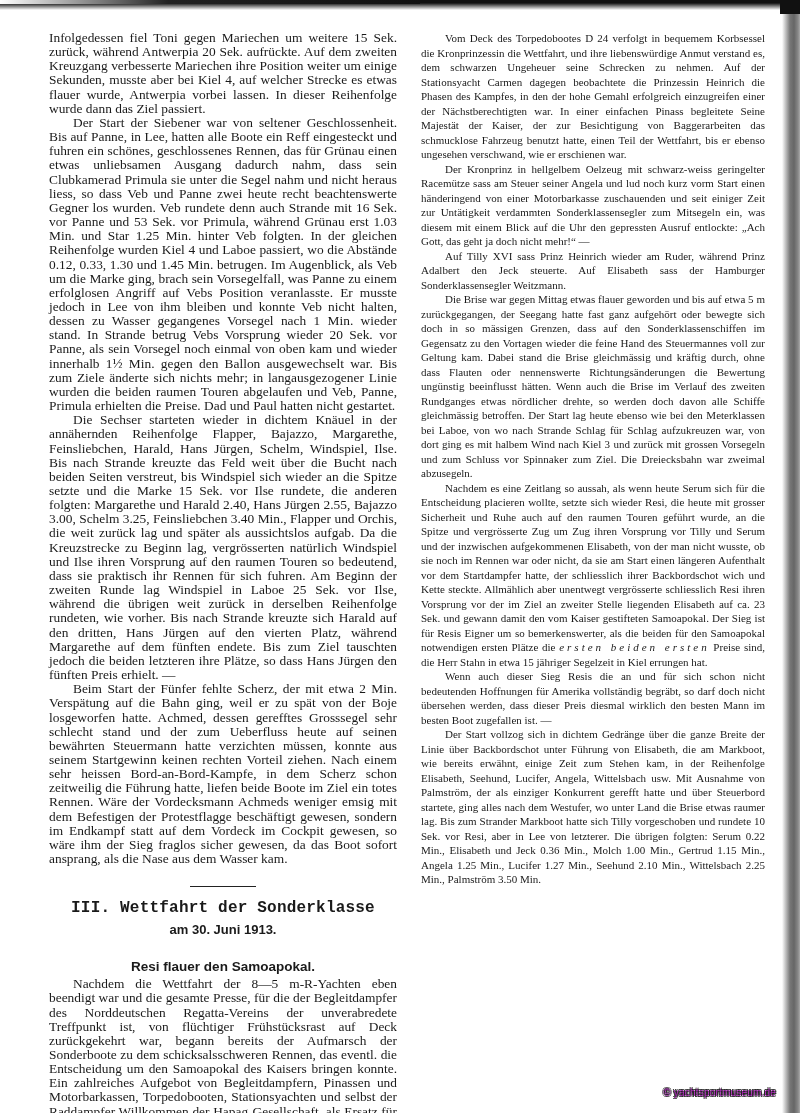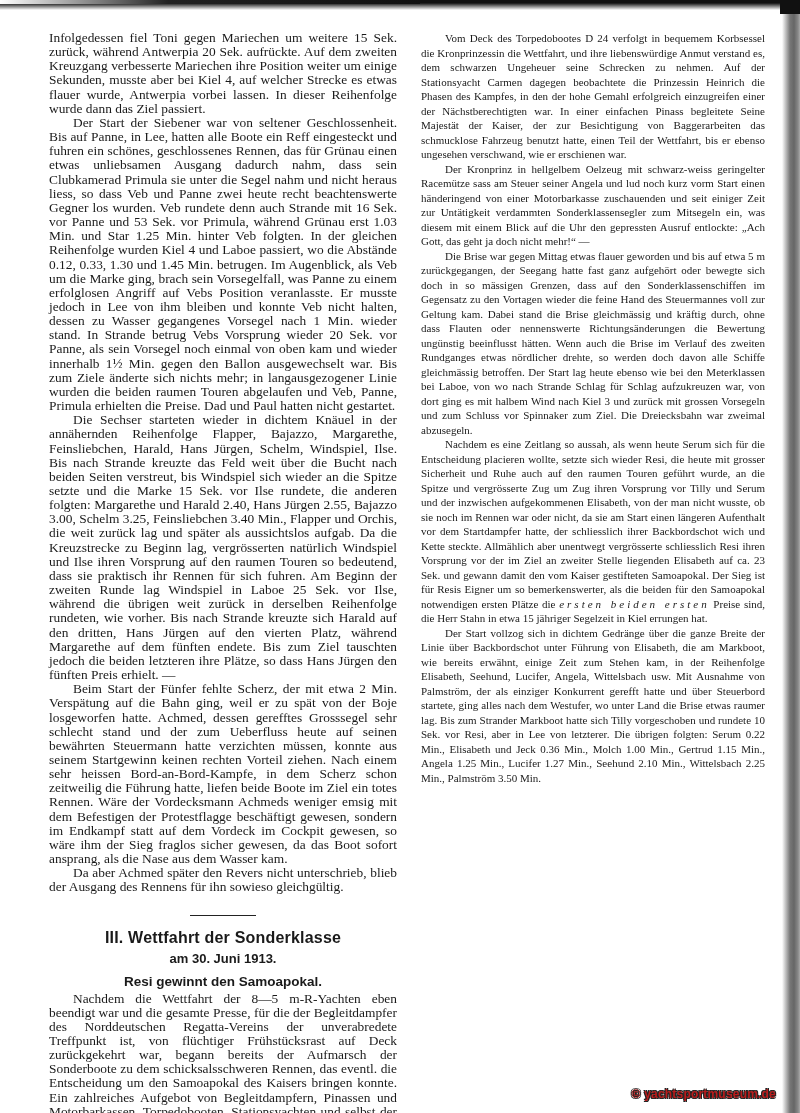--- a/index.html
+++ b/index.html
@@ -31,64 +31,65 @@
   }
   .col-left { left: 49px; width: 348px; }
   .col-right { left: 421px; width: 344px; font-size: 11px; line-height: 14.5px; }
   .para { margin: 0; text-indent: 24px; }
   .para.first { text-indent: 0; }
   .section-rule {
     width: 66px; height: 0; border-top: 1.2px solid #222;
     margin: 20px auto 12px auto;
   }
   .section-heading {
-    font-family: Liberation Sans, sans-serif;
+    font-family: Liberation Mono, monospace;
     font-weight: bold; text-align: center; margin: 4px;
     font-size: 16px; line-height: 19px; letter-spacing: 0.2px;
   }
   .section-date {
     font-family: "Liberation Sans", "DejaVu Sans", sans-serif;
-    font-weight: bold; text-align: center; margin: 0 0 6px 0;
+    font-weight: bold; text-align: center; margin: 0 0 20px 0;
     font-size: 13px; line-height: 16px;
   }
   .section-subheading {
     font-family: "Liberation Sans", "DejaVu Sans", sans-serif;
     font-weight: bold; text-align: center; margin: 0 0 2px 0;
     font-size: 13.5px; line-height: 17px;
   }
   .spaced { letter-spacing: 3px; font-style: italic; }
   .watermark {
     position: absolute; right: 24px; top: 1087px;
     font-family: "Liberation Sans", "DejaVu Sans", sans-serif;
-    font-weight: bold; font-size: 12px; color: #b91c1c;
+    font-weight: normal; font-size: 10px; color: #a21caf;
     text-shadow: -1px -1px 0 #222, 1px -1px 0 #222, -1px 1px 0 #222, 1px 1px 0 #222;
     letter-spacing: 0.2px;
   }
 </style>
 </head>
 <body>
 
 <div class="top-edge"></div>
 <div class="binding"></div>
 
 <div class="col col-left">
   <p class="para first">Infolgedessen fiel Toni gegen Mariechen um weitere 15 Sek. zurück, während Antwerpia 20 Sek. aufrückte. Auf dem zweiten Kreuzgang verbesserte Mariechen ihre Position weiter um einige Sekunden, musste aber bei Kiel 4, auf welcher Strecke es etwas flauer wurde, Antwerpia vorbei lassen. In dieser Reihenfolge wurde dann das Ziel passiert.</p>
   <p class="para">Der Start der Siebener war von seltener Geschlossenheit. Bis auf Panne, in Lee, hatten alle Boote ein Reff eingesteckt und fuhren ein schönes, geschlossenes Rennen, das für Grünau einen etwas unliebsamen Ausgang dadurch nahm, dass sein Clubkamerad Primula sie unter die Segel nahm und nicht heraus liess, so dass Veb und Panne zwei heute recht beachtenswerte Gegner los wurden. Veb rundete denn auch Strande mit 16 Sek. vor Panne und 53 Sek. vor Primula, während Grünau erst 1.03 Min. und Star 1.25 Min. hinter Veb folgten. In der gleichen Reihenfolge wurden Kiel 4 und Laboe passiert, wo die Abstände 0.12, 0.33, 1.30 und 1.45 Min. betrugen. Im Augenblick, als Veb um die Marke ging, brach sein Vorsegelfall, was Panne zu einem erfolglosen Angriff auf Vebs Position veranlasste. Er musste jedoch in Lee von ihm bleiben und konnte Veb nicht halten, dessen zu Wasser gegangenes Vorsegel nach 1 Min. wieder stand. In Strande betrug Vebs Vorsprung wieder 20 Sek. vor Panne, als sein Vorsegel noch einmal von oben kam und wieder innerhalb 1½ Min. gegen den Ballon ausgewechselt war. Bis zum Ziele änderte sich nichts mehr; in langausgezogener Linie wurden die beiden raumen Touren abgelaufen und Veb, Panne, Primula erhielten die Preise. Dad und Paul hatten nicht gestartet.</p>
   <p class="para">Die Sechser starteten wieder in dichtem Knäuel in der annähernden Reihenfolge Flapper, Bajazzo, Margarethe, Feinsliebchen, Harald, Hans Jürgen, Schelm, Windspiel, Ilse. Bis nach Strande kreuzte das Feld weit über die Bucht nach beiden Seiten verstreut, bis Windspiel sich wieder an die Spitze setzte und die Marke 15 Sek. vor Ilse rundete, die anderen folgten: Margarethe und Harald 2.40, Hans Jürgen 2.55, Bajazzo 3.00, Schelm 3.25, Feinsliebchen 3.40 Min., Flapper und Orchis, die weit zurück lag und später als aussichtslos aufgab. Da die Kreuzstrecke zu Beginn lag, vergrösserten natürlich Windspiel und Ilse ihren Vorsprung auf den raumen Touren so bedeutend, dass sie praktisch ihr Rennen für sich fuhren. Am Beginn der zweiten Runde lag Windspiel in Laboe 25 Sek. vor Ilse, während die übrigen weit zurück in derselben Reihenfolge rundeten, wie vorher. Bis nach Strande kreuzte sich Harald auf den dritten, Hans Jürgen auf den vierten Platz, während Margarethe auf dem fünften endete. Bis zum Ziel tauschten jedoch die beiden letzteren ihre Plätze, so dass Hans Jürgen den fünften Preis erhielt. —</p>
   <p class="para">Beim Start der Fünfer fehlte Scherz, der mit etwa 2 Min. Verspätung auf die Bahn ging, weil er zu spät von der Boje losgeworfen hatte. Achmed, dessen gerefftes Grosssegel sehr schlecht stand und der zum Ueberfluss heute auf seinen bewährten Steuermann hatte verzichten müssen, konnte aus seinem Startgewinn keinen rechten Vorteil ziehen. Nach einem sehr heissen Bord-an-Bord-Kampfe, in dem Scherz schon zeitweilig die Führung hatte, liefen beide Boote im Ziel ein totes Rennen. Wäre der Vordecksmann Achmeds weniger emsig mit dem Befestigen der Protestflagge beschäftigt gewesen, sondern im Endkampf statt auf dem Vordeck im Cockpit gewesen, so wäre ihm der Sieg fraglos sicher gewesen, da das Boot sofort ansprang, als die Nase aus dem Wasser kam.</p>
-  <p class="para">Da aber Achmed später den Revers nicht unterschrieb, blieb der Ausgang des Rennens für ihn sowieso gleichgültig.</p>
 
   <div class="section-rule"></div>
   <h2 class="section-heading">III. Wettfahrt der Sonderklasse</h2>
   <div class="section-date">am 30. Juni 1913.</div>
-  <h3 class="section-subheading">Resi gewinnt den Samoapokal.</h3>
+  <h3 class="section-subheading">Resi flauer den Samoapokal.</h3>
   <p class="para">Nachdem die Wettfahrt der 8—5 m-R-Yachten eben beendigt war und die gesamte Presse, für die der Begleitdampfer des Norddeutschen Regatta-Vereins der unverabredete Treffpunkt ist, von flüchtiger Frühstücksrast auf Deck zurückgekehrt war, begann bereits der Aufmarsch der Sonderboote zu dem schicksalsschweren Rennen, das eventl. die Entscheidung um den Samoapokal des Kaisers bringen konnte. Ein zahlreiches Aufgebot von Begleitdampfern, Pinassen und Motorbarkassen, Torpedobooten, Stationsyachten und selbst der Raddampfer Willkommen der Hapag-Gesellschaft, als Ersatz für die als Hotelschiff im Hafen liegende Victoria Luise, umsäumten die Startzone, und alles deutete darauf hin, dass es sich heute um mehr als eine einfache Sonderklassenwettfahrt handeln würde.</p>
 </div>
 
 <div class="col col-right">
   <p class="para">Vom Deck des Torpedobootes D 24 verfolgt in bequemem Korbsessel die Kronprinzessin die Wettfahrt, und ihre liebenswürdige Anmut verstand es, dem schwarzen Ungeheuer seine Schrecken zu nehmen. Auf der Stationsyacht Carmen dagegen beobachtete die Prinzessin Heinrich die Phasen des Kampfes, in den der hohe Gemahl erfolgreich einzugreifen einer der Nächstberechtigten war. In einer einfachen Pinass begleitete Seine Majestät der Kaiser, der zur Besichtigung von Baggerarbeiten das schmucklose Fahrzeug benutzt hatte, einen Teil der Wettfahrt, bis er ebenso ungesehen verschwand, wie er erschienen war.</p>
   <p class="para">Der Kronprinz in hellgelbem Oelzeug mit schwarz-weiss geringelter Racemütze sass am Steuer seiner Angela und lud noch kurz vorm Start einen händeringend von einer Motorbarkasse zuschauenden und seit einiger Zeit zur Untätigkeit verdammten Sonderklassensegler zum Mitsegeln ein, was diesem mit einem Blick auf die Uhr den gepressten Ausruf entlockte: „Ach Gott, das geht ja doch nicht mehr!“ —</p>
+  <p class="para">Auf Tilly XVI sass Prinz Heinrich wieder am Ruder, während Prinz Adalbert den Jeck steuerte. Auf Elisabeth sass der Hamburger Sonderklassensegler Weitzmann.</p>
   <p class="para">Die Brise war gegen Mittag etwas flauer geworden und bis auf etwa 5 m zurückgegangen, der Seegang hatte fast ganz aufgehört oder bewegte sich doch in so mässigen Grenzen, dass auf den Sonderklassenschiffen im Gegensatz zu den Vortagen wieder die feine Hand des Steuermannes voll zur Geltung kam. Dabei stand die Brise gleichmässig und kräftig durch, ohne dass Flauten oder nennenswerte Richtungsänderungen die Bewertung ungünstig beeinflusst hätten. Wenn auch die Brise im Verlauf des zweiten Rundganges etwas nördlicher drehte, so werden doch davon alle Schiffe gleichmässig betroffen. Der Start lag heute ebenso wie bei den Meterklassen bei Laboe, von wo nach Strande Schlag für Schlag aufzukreuzen war, von dort ging es mit halbem Wind nach Kiel 3 und zurück mit grossen Vorsegeln und zum Schluss vor Spinnaker zum Ziel. Die Dreiecksbahn war zweimal abzusegeln.</p>
   <p class="para"><span>Nachdem es eine Zeitlang so aussah, als wenn heute Serum sich für die Entscheidung placieren wollte, setzte sich wieder Resi, die heute mit grosser Sicherheit und Ruhe auch auf den raumen Touren geführt wurde, an die Spitze und vergrösserte Zug um Zug ihren Vorsprung vor Tilly und Serum und der inzwischen aufgekommenen Elisabeth, von der man nicht wusste, ob sie noch im Rennen war oder nicht, da sie am Start einen längeren Aufenthalt vor dem Startdampfer hatte, der schliesslich ihrer Backbordschot wich und Kette steckte. Allmählich aber unentwegt vergrösserte schliesslich Resi ihren Vorsprung vor der im Ziel an zweiter Stelle liegenden Elisabeth auf ca. 23 Sek. und gewann damit den vom Kaiser gestifteten Samoapokal. Der Sieg ist für Resis Eigner um so bemerkenswerter, als die beiden für den Samoapokal notwendigen ersten Plätze die</span> <span class="spaced">ersten beiden ersten</span><span> Preise sind, die Herr Stahn in etwa 15 jähriger Segelzeit in Kiel errungen hat.</span></p>
+  <p class="para">Wenn auch dieser Sieg Resis die an und für sich schon nicht bedeutenden Hoffnungen für Amerika vollständig begräbt, so darf doch nicht übersehen werden, dass dieser Preis diesmal wirklich den besten Mann im besten Boot zugefallen ist. —</p>
   <p class="para">Der Start vollzog sich in dichtem Gedränge über die ganze Breite der Linie über Backbordschot unter Führung von Elisabeth, die am Markboot, wie bereits erwähnt, einige Zeit zum Stehen kam, in der Reihenfolge Elisabeth, Seehund, Lucifer, Angela, Wittelsbach usw. Mit Ausnahme von Palmström, der als einziger Konkurrent gerefft hatte und über Steuerbord startete, ging alles nach dem Westufer, wo unter Land die Brise etwas raumer lag. Bis zum Strander Markboot hatte sich Tilly vorgeschoben und rundete 10 Sek. vor Resi, aber in Lee von letzterer. Die übrigen folgten: Serum 0.22 Min., Elisabeth und Jeck 0.36 Min., Molch 1.00 Min., Gertrud 1.15 Min., Angela 1.25 Min., Lucifer 1.27 Min., Seehund 2.10 Min., Wittelsbach 2.25 Min., Palmström 3.50 Min.</p>
 </div>
 
 <div class="watermark">© yachtsportmuseum.de</div>
 
 </body></html>

